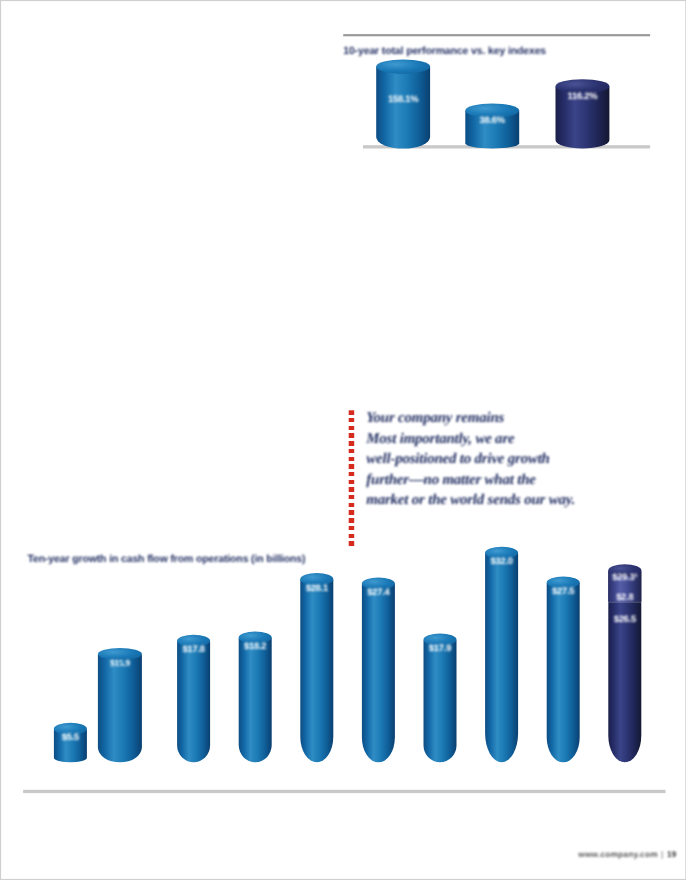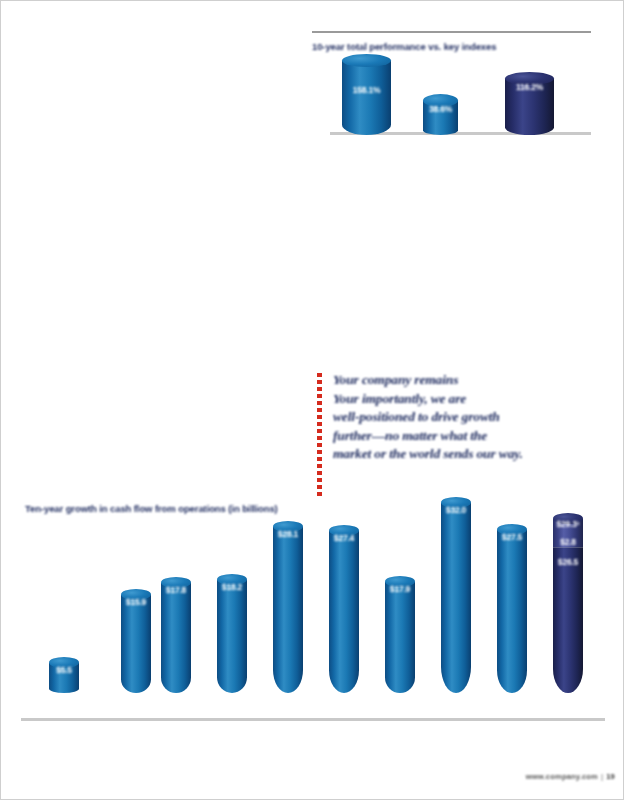--- a/index.html
+++ b/index.html
@@ -128,58 +128,58 @@
 
     <div class="top-plot">
       <div class="baseline"></div>
 
       <div class="cyl c-blue" style="left:30px; width:49px; height:81px;">
         <div class="body" style="height:74px;"></div>
         <div class="cap" style="top:0;"></div>
         <div class="val blur" style="top:10px;margin-top:21px;">158.1%</div>
       </div>
 
-      <div class="cyl c-blue" style="left:111px; width:35px; height:41px;margin-top:28px;">
+      <div class="cyl c-blue" style="left:111px; width:49px; height:41px;margin-top:28px;">
         <div class="body" style="height:34px;"></div>
         <div class="cap" style="top:0;"></div>
         <div class="val blur" style="top:10px;">38.6%</div>
       </div>
 
       <div class="cyl c-navy" style="left:193px; width:49px; height:63px;">
         <div class="body" style="height:56px;"></div>
         <div class="cap" style="top:0;"></div>
         <div class="val blur" style="top:10px;">116.2%</div>
       </div>
     </div>
   </div>
 
   <div class="quote">
     <div class="quote-rule"></div>
     <div class="quote-text blur">
       <div>Your company remains</div>
-      <div>Your importantly, we are</div>
+      <div>Most importantly, we are</div>
       <div>well-positioned to drive growth</div>
       <div>further—no matter what the</div>
       <div>market or the world sends our way.</div>
     </div>
   </div>
 
   <div class="bot-chart">
     <div class="bot-title blur-hard">Ten-year growth in cash flow from operations (in billions)</div>
 
     <div class="bot-plot">
       <div class="baseline"></div>
 
       <div class="cyl c-blue" style="left:28px; width:30px; height:36px;">
         <div class="body" style="height:30px;"></div>
         <div class="cap" style="top:0;height:11px;"></div>
         <div class="val blur" style="top:8px;">$5.5</div>
       </div>
 
-      <div class="cyl c-blue" style="left:100px; width:30px; height:104px;">
+      <div class="cyl c-blue" style="left:68px; width:40px; height:104px;font-family:Liberation Serif, serif;">
         <div class="body" style="height:98px;"></div>
         <div class="cap" style="top:0;height:11px;"></div>
         <div class="val blur" style="top:8px;">$15.9</div>
       </div>
 
       <div class="cyl c-blue" style="left:140px; width:30px; height:116px;">
         <div class="body" style="height:110px;"></div>
         <div class="cap" style="top:0;height:11px;"></div>
         <div class="val blur" style="top:8px;">$17.8</div>
       </div>

